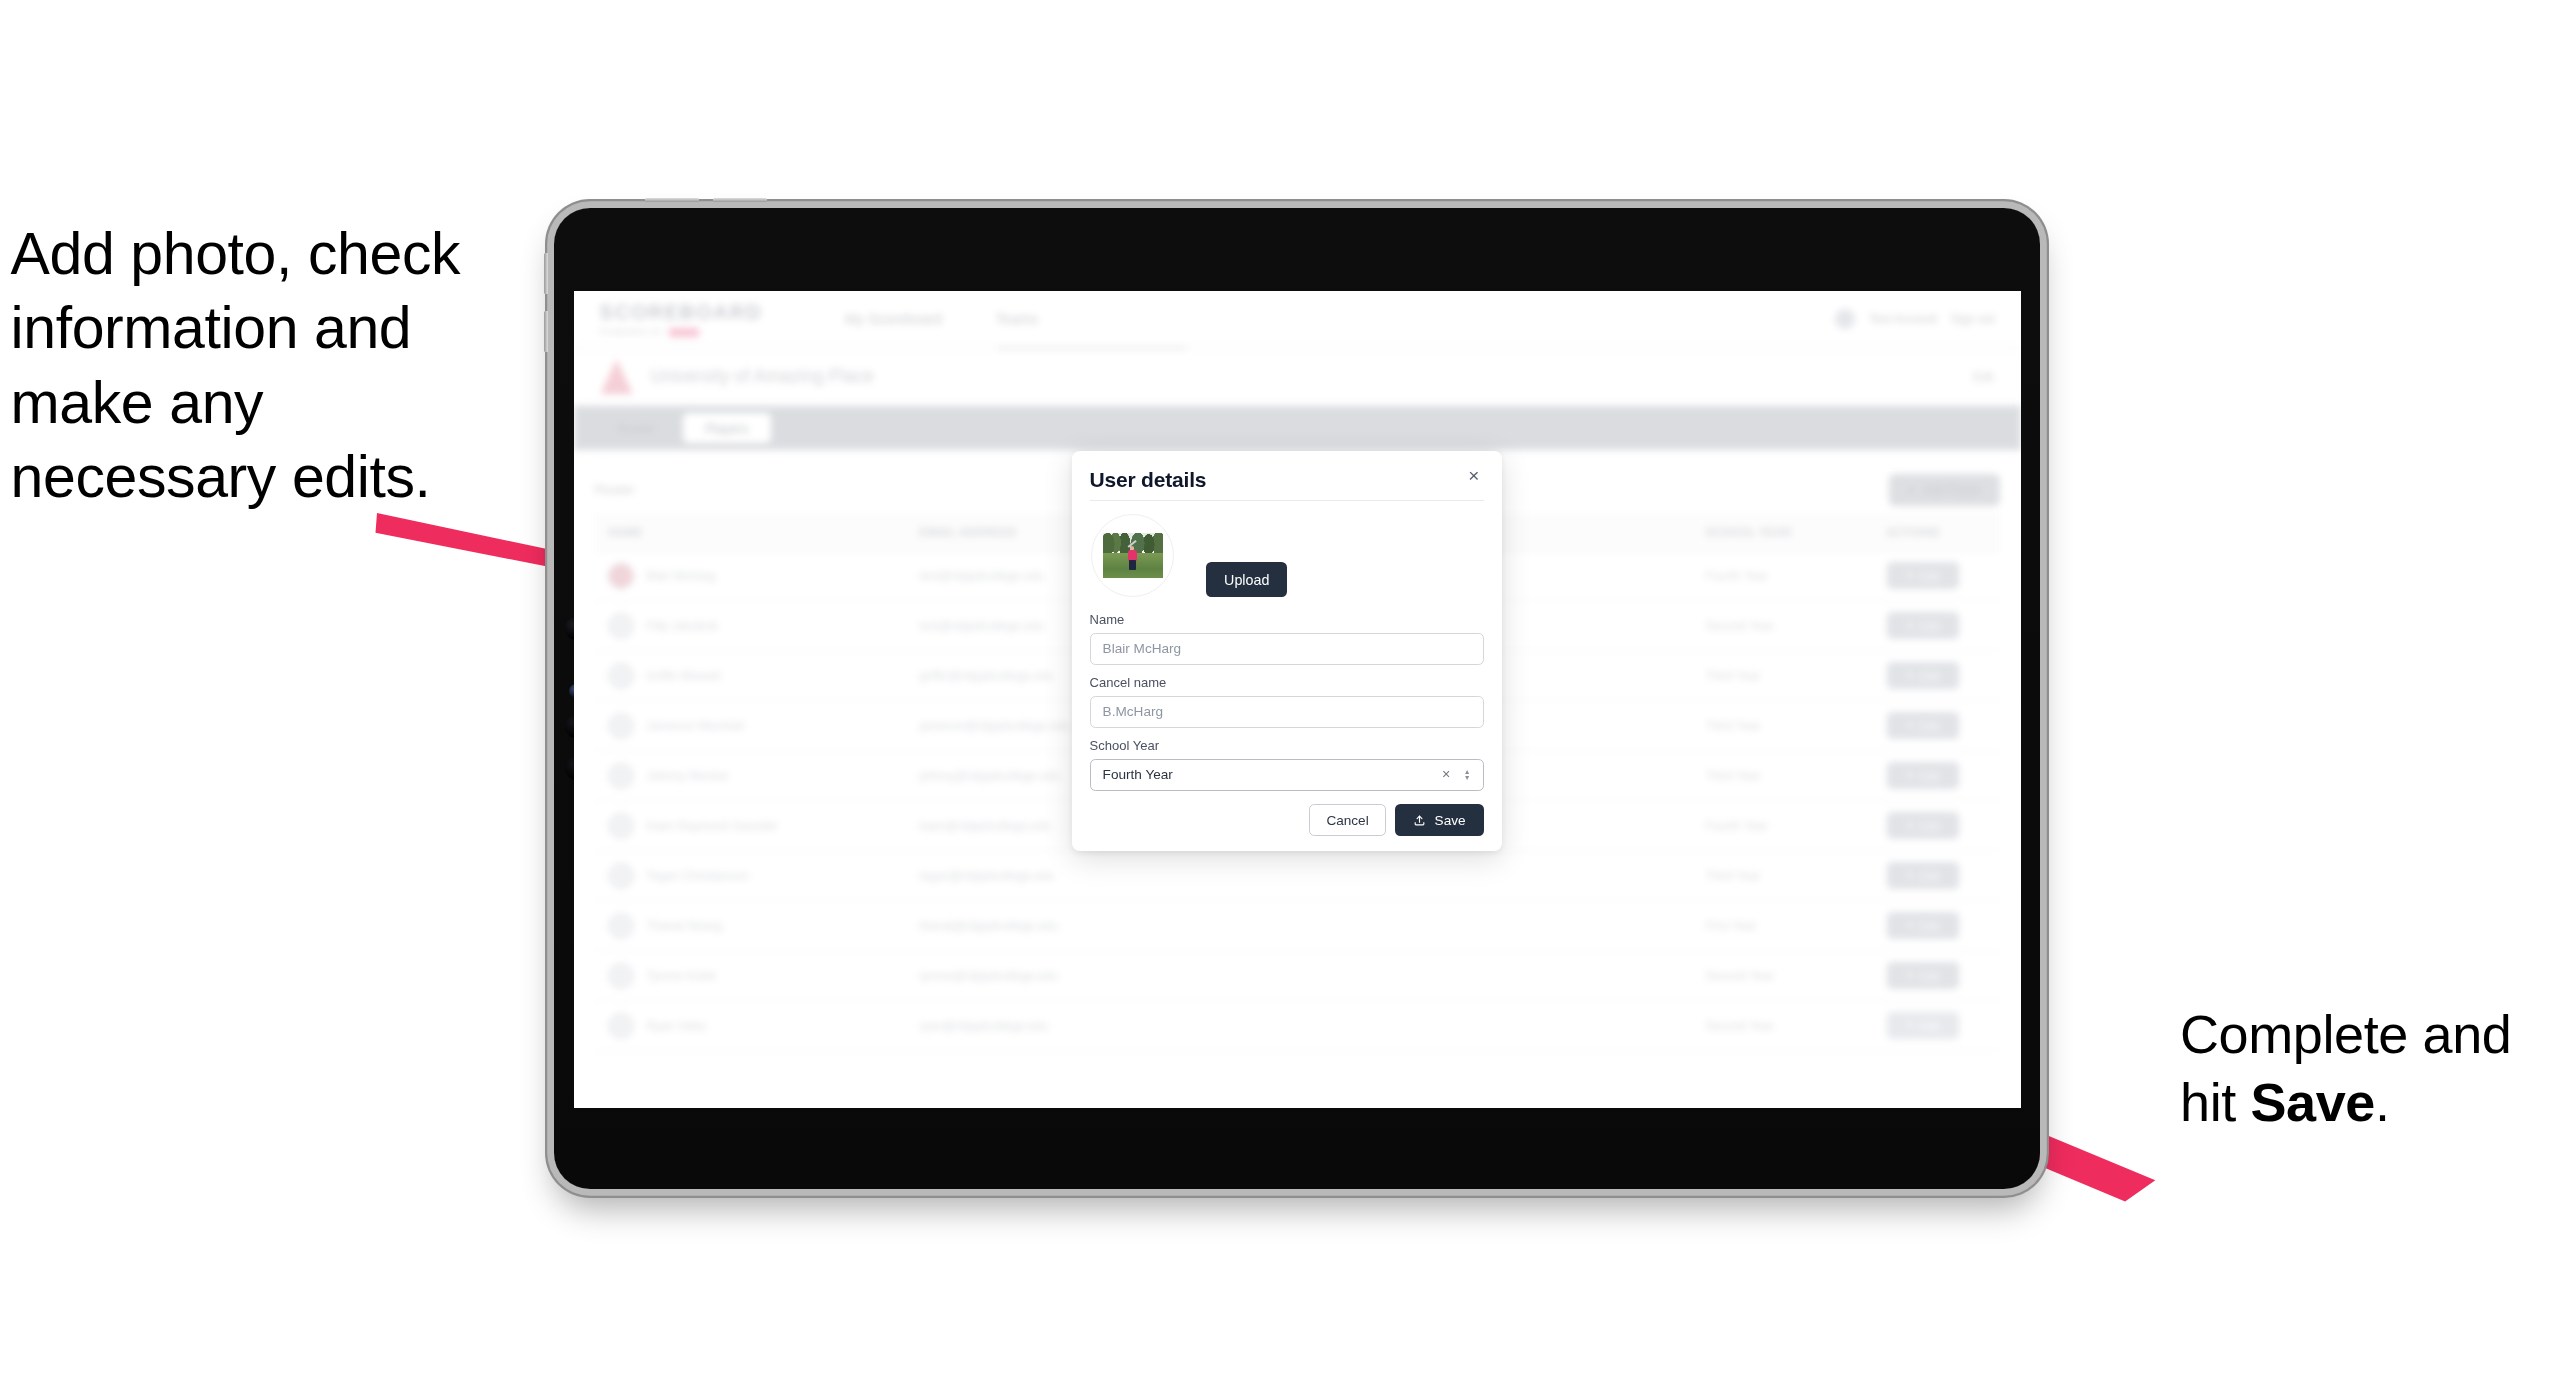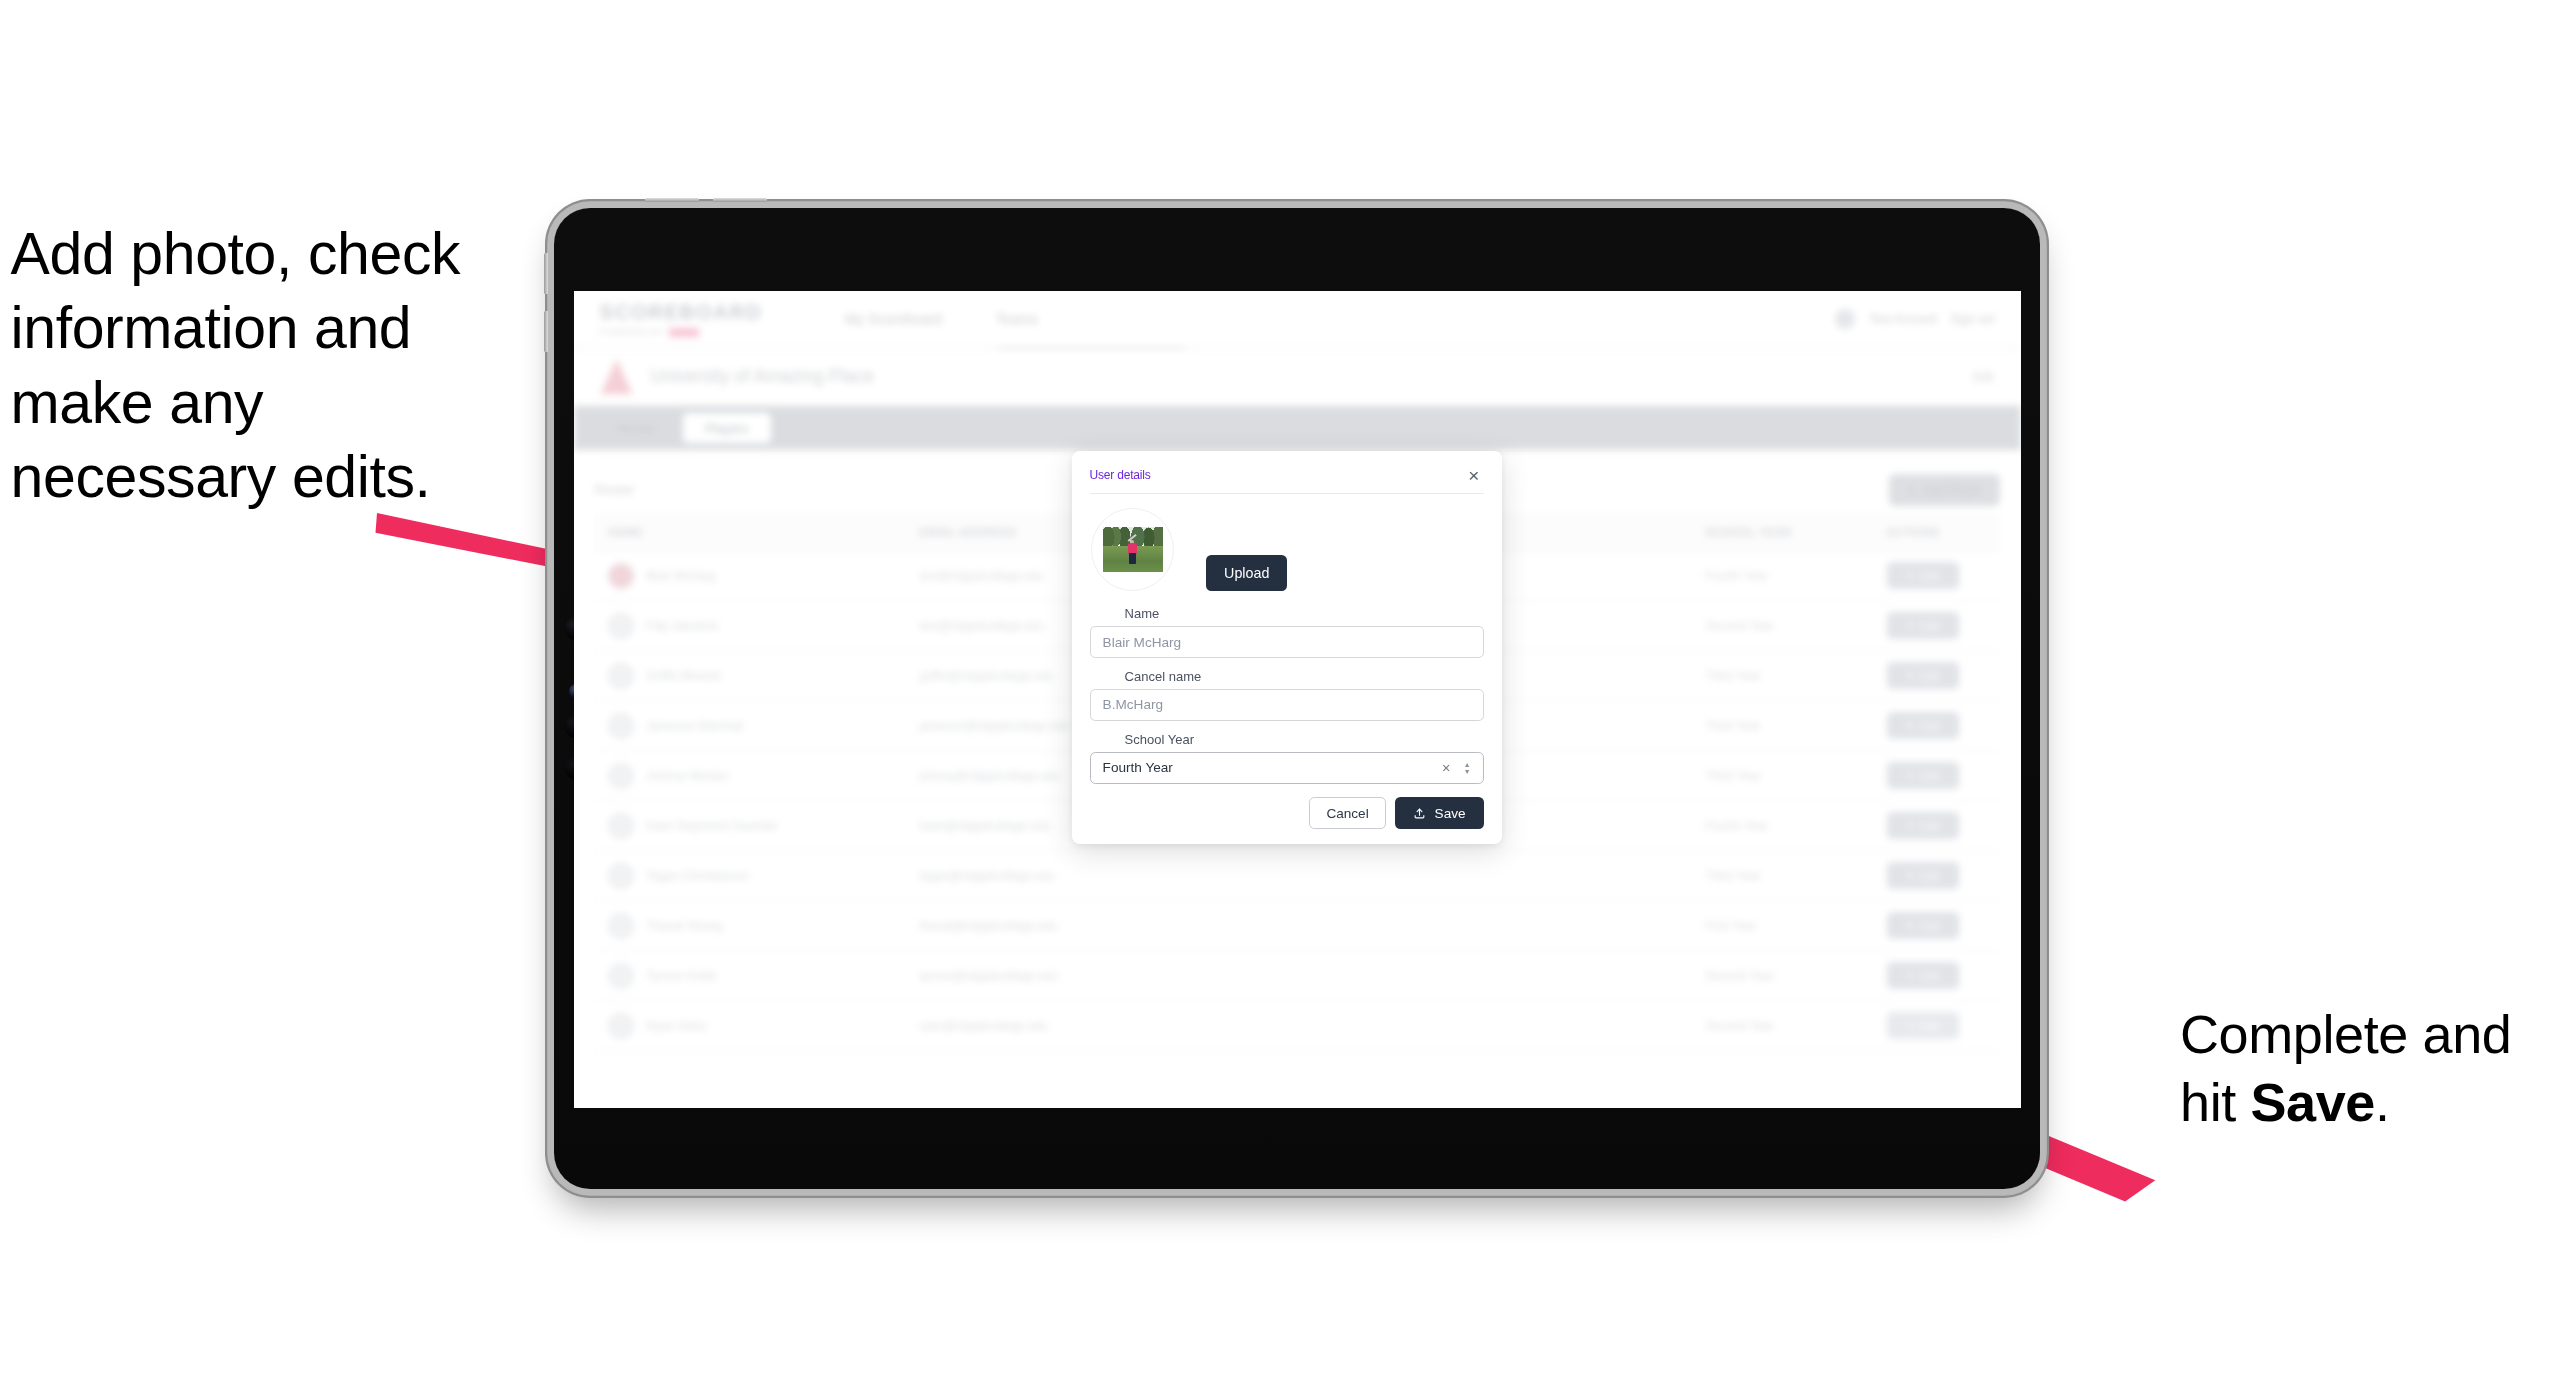--- a/index.html
+++ b/index.html
@@ -195,21 +195,21 @@
     background: #ffffff;
     border-radius: 7.5px;
     box-shadow: 0 7.5px 30px rgba(0,0,0,0.13), 0 1.5px 6px rgba(0,0,0,0.07);
     padding: 16.6px 18px 15px 18px;
   }
   #modal-header {
     display: flex; align-items: flex-start; justify-content: space-between;
     border-bottom: 0.8px solid #e9eaec;
     padding-bottom: 8.3px;
   }
-  #modal-title { font-size: 12px; font-weight: 400; color: #6d28d9; letter-spacing: -0.2px; }
+  #modal-title { font-size: 21px; font-weight: 700; color: #0f172a; letter-spacing: -0.2px; }
   #modal-close-icon {
     width: 19.6px; height: 19.6px; display: flex; align-items: center; justify-content: center;
     color: #585f6e; font-size: 19px; line-height: 1; font-weight: 300;
     cursor: pointer; margin-top: -2.3px;
   }
 
   #avatar-row { display: flex; align-items: flex-end; gap: 32px; margin: 13.6px 0 15px 1.5px; }
   #avatar-frame {
     width: 83px; height: 83px; border-radius: 50%;
     border: 1.5px solid #efefef; background: #ffffff;
@@ -250,21 +250,21 @@
     background: #242f40; color: #ffffff;
     font-size: 14.3px; font-weight: 500;
     padding: 9.8px 18px; border-radius: 5.3px;
     border: none; cursor: pointer;
     font-family: "Liberation Sans", sans-serif;
   }
 
   .field-group { margin-bottom: 10.6px; }
   .field-label {
     display: block; font-size: 13px; color: #4a5161;
-    margin-bottom: 5.3px; font-weight: 400; margin-left: 35px;
+    margin-bottom: 5.3px; font-weight: 400;
   }
   .field-input {
     width: 100%; height: 32px;
     border: 0.8px solid #d4d6da; border-radius: 5.3px;
     padding: 0 12px; font-size: 13.6px; color: #8f96a3;
     font-family: "Liberation Sans", sans-serif;
     background: #ffffff; outline: none;
   }
   .field-input::placeholder { color: #8f96a3; }
 

